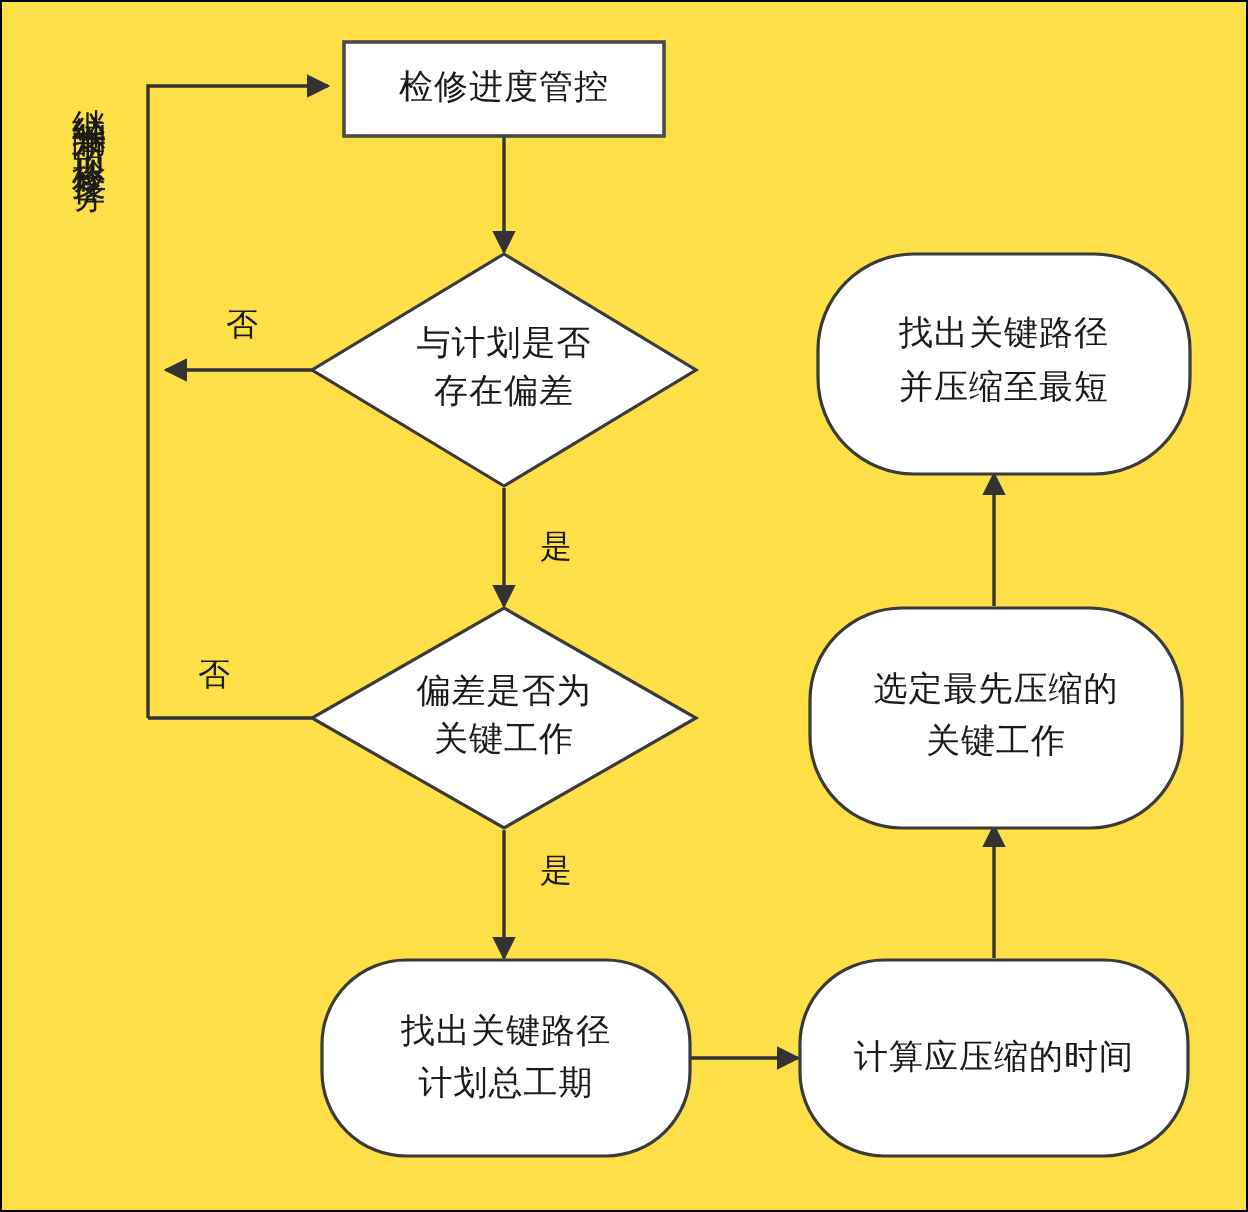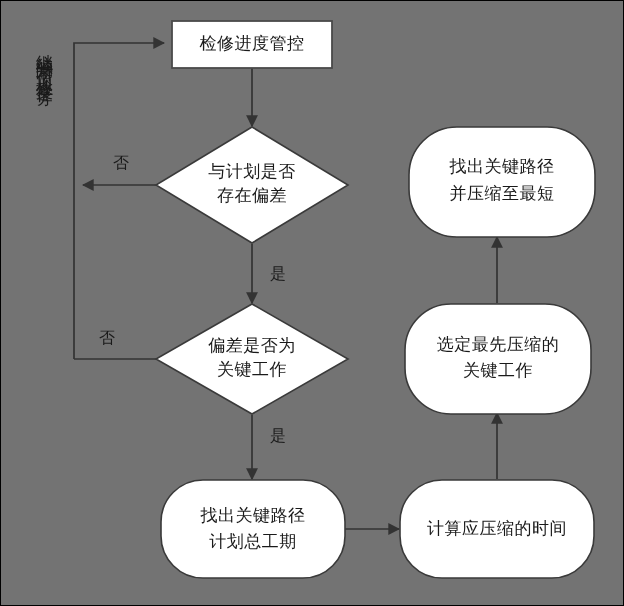--- a/index.html
+++ b/index.html
@@ -7,21 +7,21 @@
     padding: 0;
     background: #ffffff;
   }
   body {
     font-family: "Liberation Serif", "DejaVu Serif", serif;
   }
   #page {
     position: relative;
     width: 624px;
     height: 606px;
-    background: #737373;
+    background: #fde047;
     box-sizing: border-box;
     border: 1px solid #000000;
     overflow: hidden;
   }
   #flow-svg {
     position: absolute;
     left: 0;
     top: 0;
     width: 624px;
     height: 606px;

